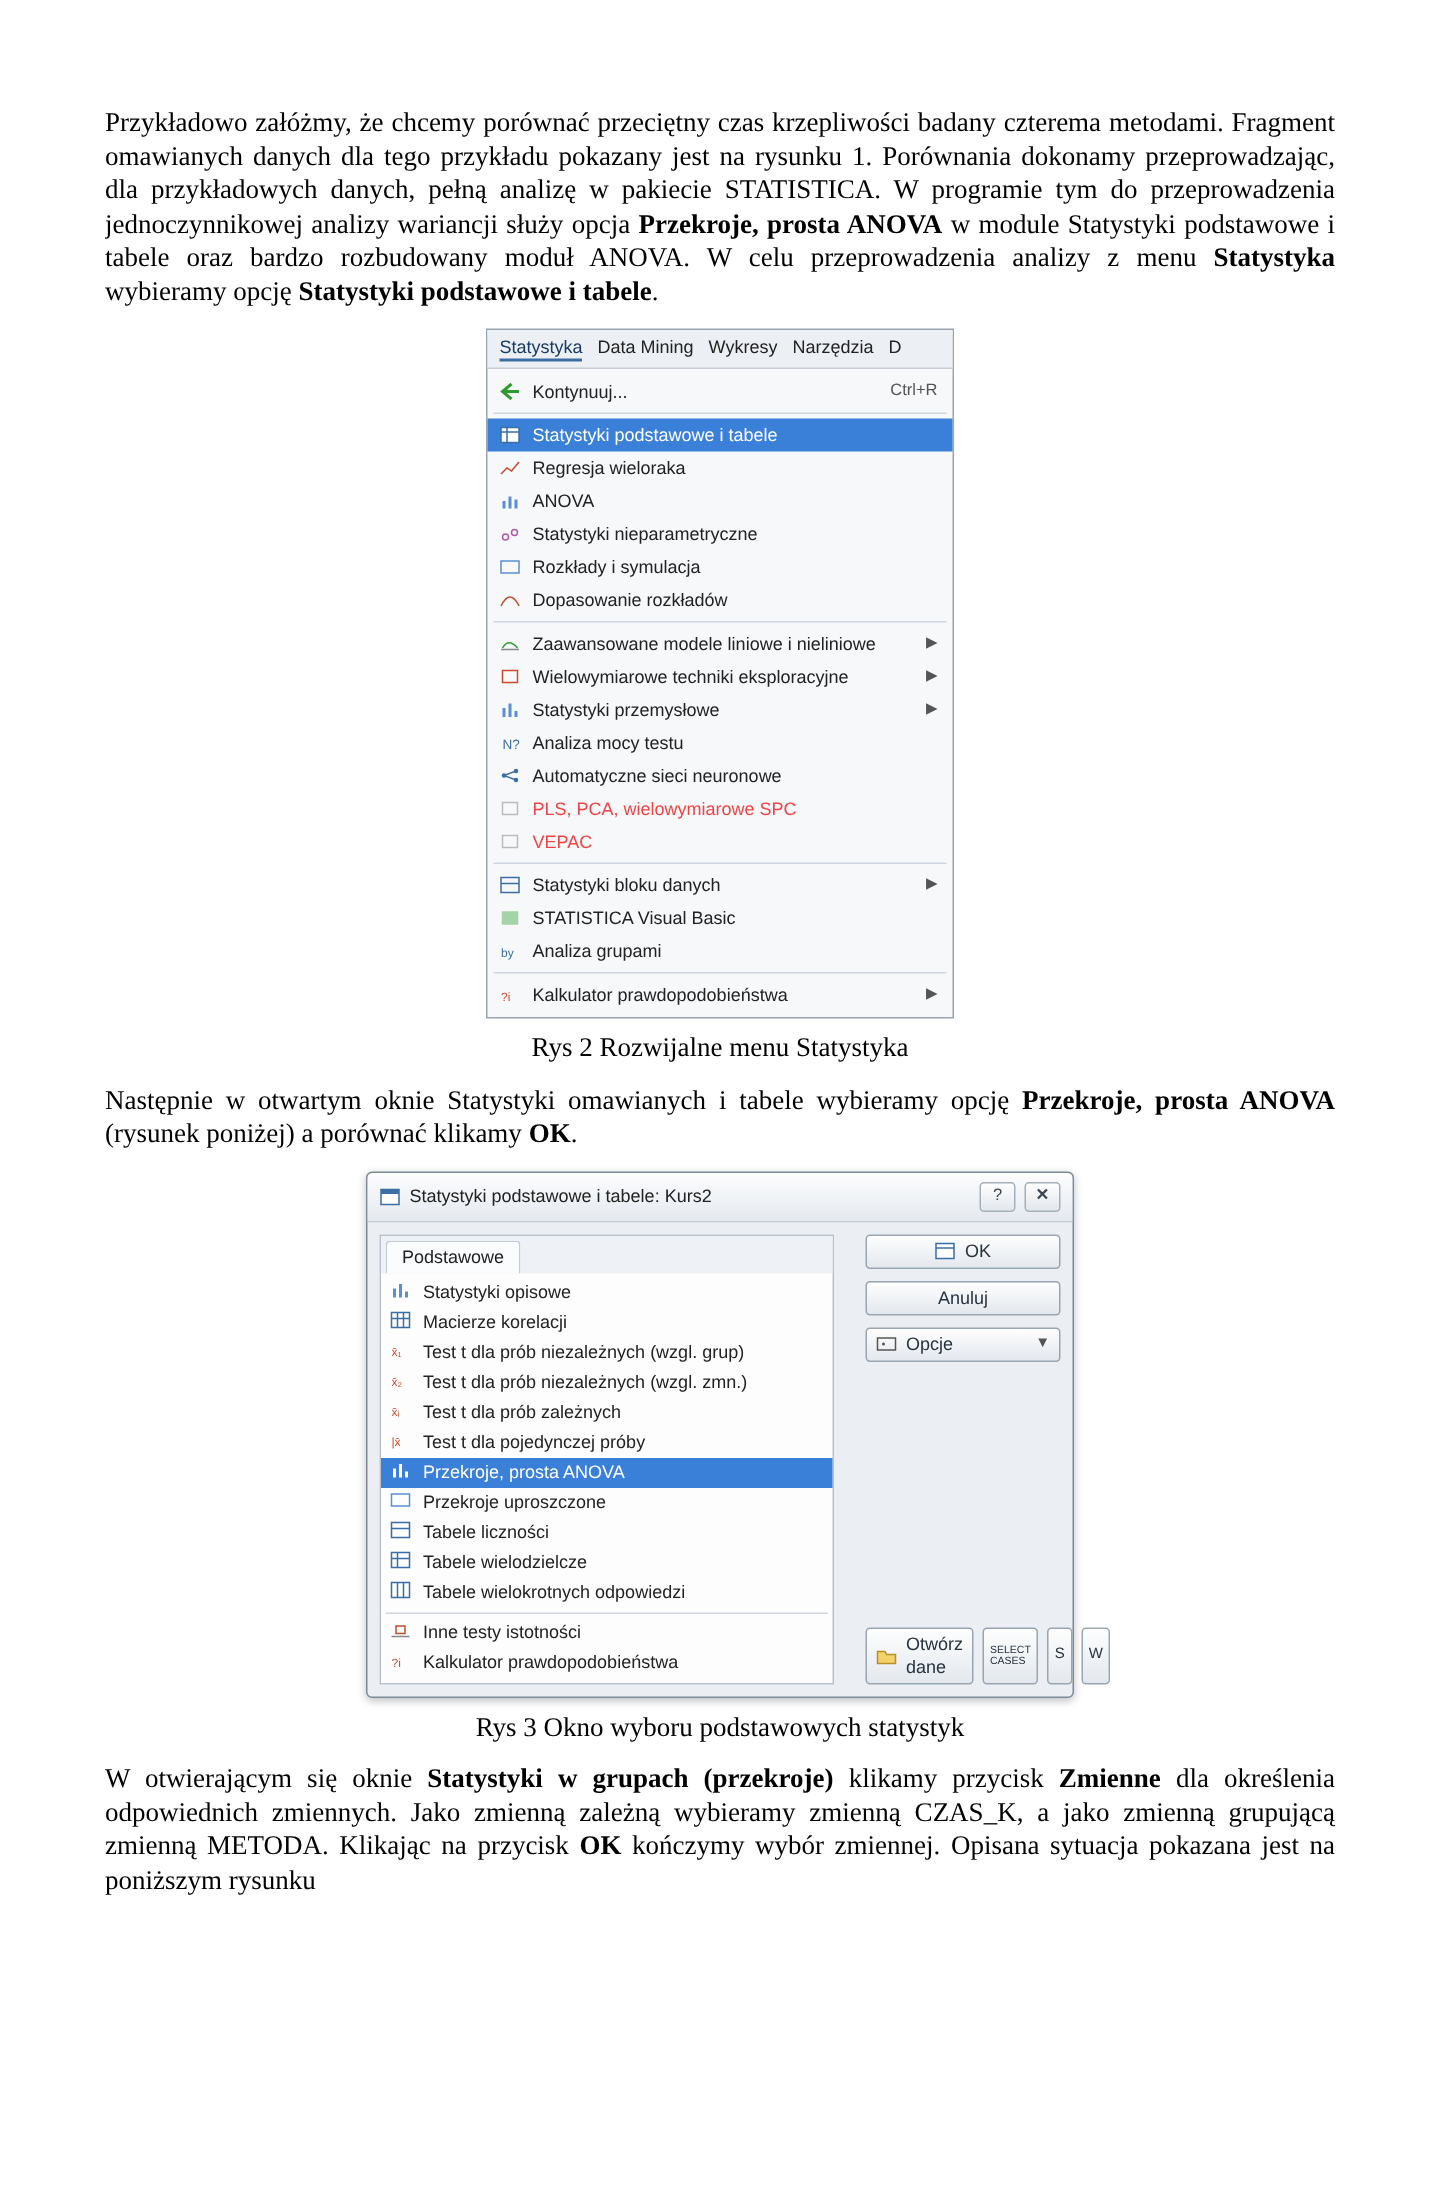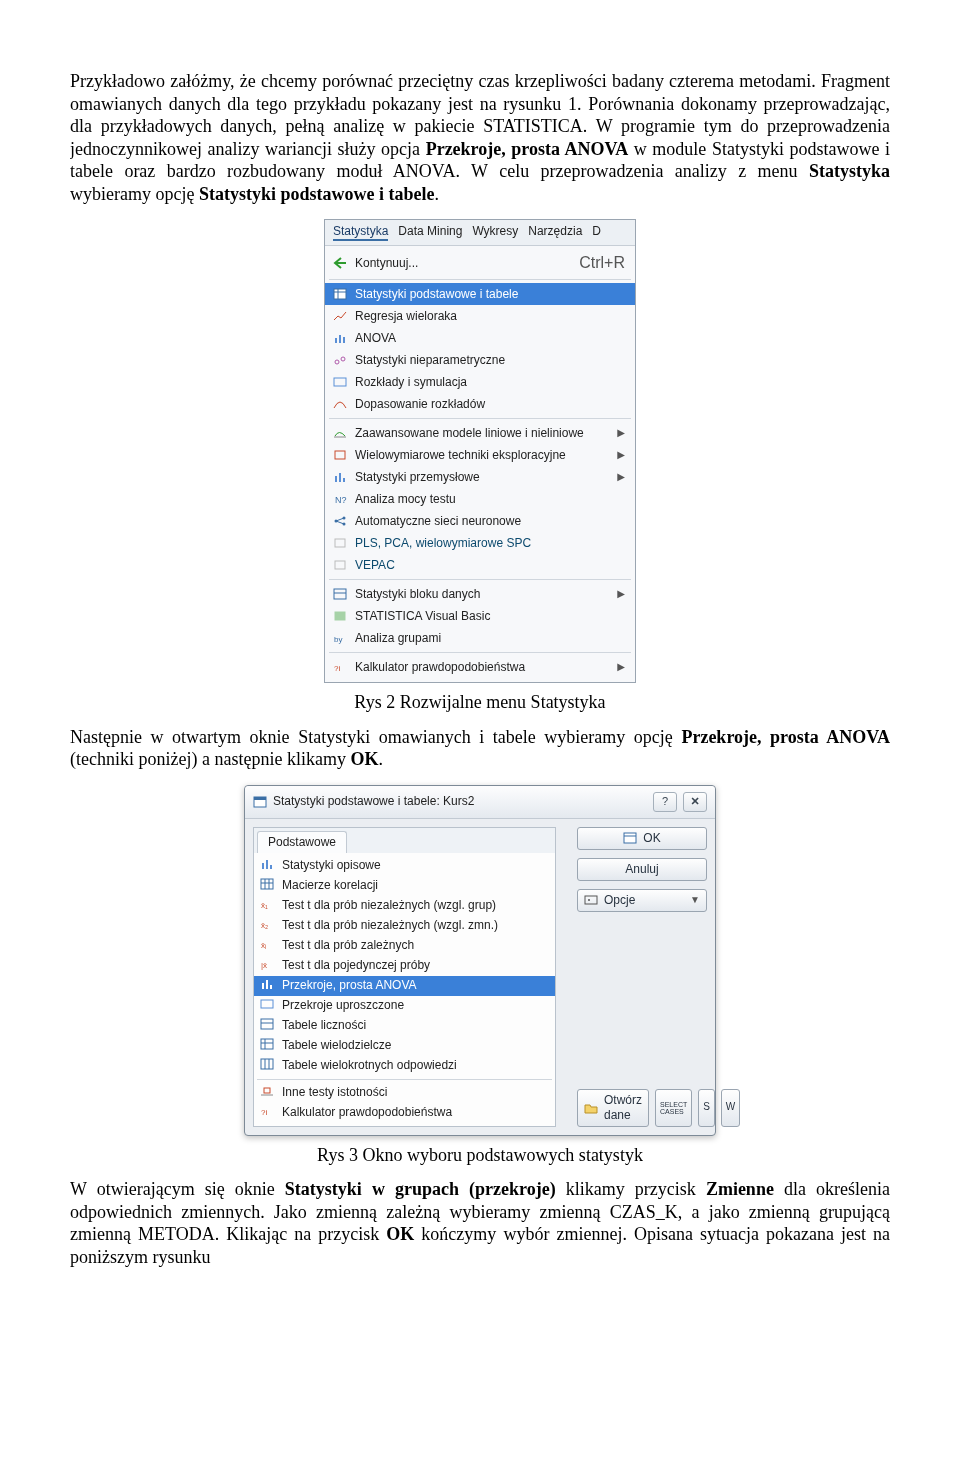--- a/index.html
+++ b/index.html
@@ -13,25 +13,25 @@
   }
   p { margin: 0 0 14px 0; }
   .caption { text-align: center; margin: 6px 0 12px 0; }
   .menu-shot, .dialog-shot { margin: 10px auto 8px auto; }
   .menu-shot { width: 310px; border: 1px solid #9aa5b1; background: #f7f8fa; font-family: "Segoe UI", Tahoma, sans-serif; font-size: 12px; color:#222; }
   .menu-tabs { display:flex; gap:10px; padding:4px 8px; border-bottom:1px solid #c7ced6; background:#ecf0f4; }
   .menu-tabs span.active { border-bottom:2px solid #3a6ea5; color:#1a3b66; }
   .menu-list { padding:4px 0; }
   .menu-item { display:flex; align-items:center; gap:6px; padding:3px 10px 3px 6px; white-space:nowrap; }
   .menu-item.selected { background:#3a80d8; color:#fff; }
-  .menu-item.disabled { color:#0c4a6e; }
+  .menu-item.disabled { color:#ef4444; }
   .menu-sep { border-top:1px solid #d0d6dd; margin:3px 4px; }
   .menu-item .ico { width:18px; height:16px; display:flex; align-items:center; justify-content:center; }
   .menu-item .ar { margin-left:auto; color:#555; font-size:10px; }
-  .shortcut{ margin-left:auto; color:#555; font-size:16px; }
+  .shortcut{ margin-left:auto; color:#555; font-size:11px; }
 
   .dialog-shot { width: 470px; border:1px solid #7d8a97; border-radius:4px; background:#ebeef2; font-family:"Segoe UI", Tahoma, sans-serif; font-size:12px; color:#222; box-shadow:0 2px 6px rgba(0,0,0,0.25); }
   .dlg-title { display:flex; align-items:center; gap:6px; padding:6px 8px; background:linear-gradient(#fdfdfe,#e4e9ef); border-bottom:1px solid #c2cad3; border-radius:4px 4px 0 0; }
   .dlg-title .t-text{ flex:1; }
   .dlg-title .help-btn,.dlg-title .close-btn{ width:22px; height:18px; border:1px solid #a5b0bb; border-radius:3px; background:linear-gradient(#fefefe,#e2e7ed); display:flex; align-items:center; justify-content:center; font-size:11px; color:#3a4652; }
   .dlg-title .close-btn{ font-weight:bold; }
   .dlg-body { display:flex; padding:8px; gap:21px; }
   .dlg-left { flex:1; border:1px solid #b9c2cc; background:#fdfdfd; }
   .dlg-tabs { display:flex; background:#eef2f6; }
   .dlg-tab { padding:3px 10px; border:1px solid #c2cad3; border-bottom:none; background:#fbfcfd; border-radius:3px 3px 0 0; margin:3px 0 0 3px; }
@@ -237,21 +237,21 @@
         </span>
       <span>Kalkulator prawdopodobieństwa</span>
       <span class="ar">▶</span>
     </div>
   </div>
 </div>
 
 <p class="caption">Rys 2 Rozwijalne menu Statystyka</p>
 
 <p>
-  <span>Następnie w otwartym oknie Statystyki omawianych i tabele wybieramy opcję </span><b>Przekroje, prosta ANOVA</b><span> (techniki poniżej) a następnie klikamy </span><b>OK</b><span>.</span>
+  <span>Następnie w otwartym oknie Statystyki omawianych i tabele wybieramy opcję </span><b>Przekroje, prosta ANOVA</b><span> (rysunek poniżej) a porównać klikamy </span><b>OK</b><span>.</span>
 </p>
 
 <div class="dialog-shot">
   <div class="dlg-title">
     <span class="ico">
         <svg width="14" height="12">
           <rect x="1" y="1" width="12" height="10" fill="#fff" stroke="#3a6ea5"></rect>
           <rect x="1" y="1" width="12" height="3" fill="#3a6ea5"></rect>
         </svg>
       </span>

